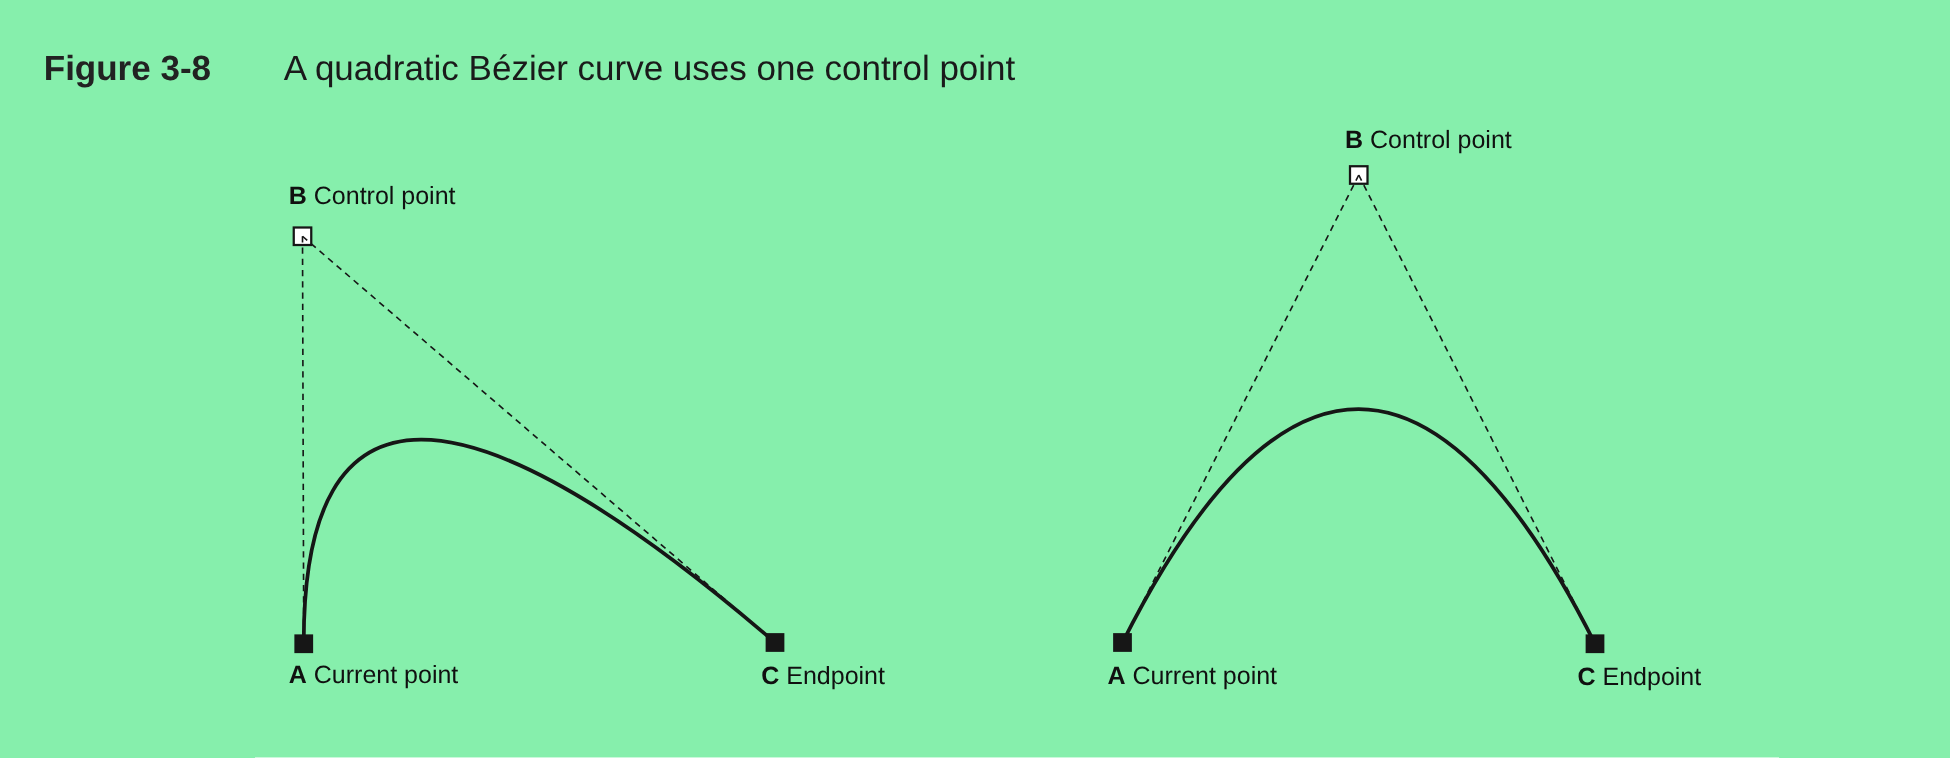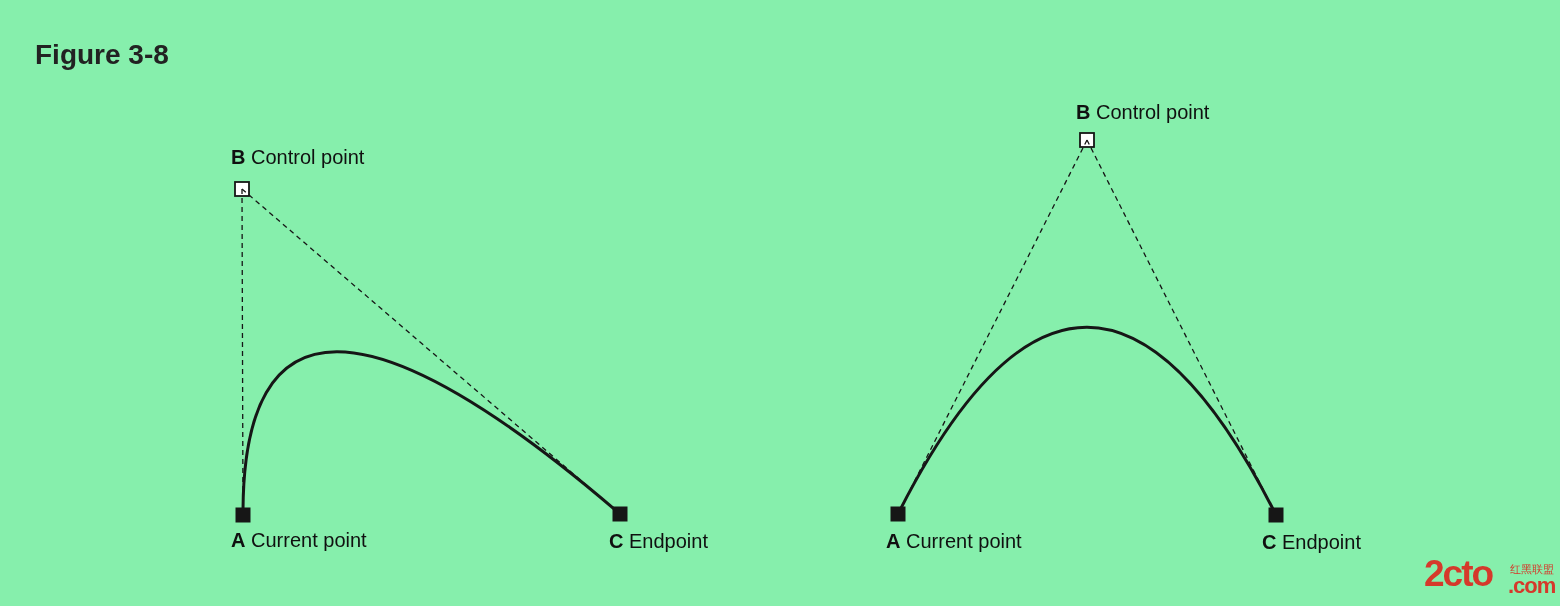--- a/index.html
+++ b/index.html
@@ -94,20 +94,21 @@
     line-height: 22px;
     letter-spacing: -1px;
   }
 </style>
 </head>
 <body>
 
 <div class="page">
 
   <div class="figure-label">Figure 3-8</div>
+  <div class="figure-title">A quadratic Bézier curve uses one control point</div>
 
   <svg class="canvas" viewBox="0 0 1560 606" xmlns="http://www.w3.org/2000/svg">
       <rect x="235" y="182" width="14" height="14" fill="#ffffff" stroke="#161616" stroke-width="1.8"></rect>
       <line x1="242" y1="189" x2="243" y2="515" stroke="#161616" stroke-width="1.3" stroke-dasharray="5 4"></line>
       <line x1="242" y1="189" x2="620" y2="514" stroke="#161616" stroke-width="1.3" stroke-dasharray="5 4"></line>
       <path d="M 243 515 Q 242 189 620 514" fill="none" stroke="#161616" stroke-width="3" stroke-linecap="round"></path>
       <rect x="235.5" y="507.5" width="15" height="15" fill="#161616"></rect>
       <rect x="612.5" y="506.5" width="15" height="15" fill="#161616"></rect>
       <rect x="1080" y="133" width="14" height="14" fill="#ffffff" stroke="#161616" stroke-width="1.8"></rect>
       <line x1="1087" y1="140" x2="898" y2="514" stroke="#161616" stroke-width="1.3" stroke-dasharray="5 4"></line>
@@ -136,19 +137,14 @@
   </div>
   <div class="pt-label lbl-right-a">
     <span class="letter">A</span>
     <span>Current point</span>
   </div>
   <div class="pt-label lbl-right-c">
     <span class="letter">C</span>
     <span>Endpoint</span>
   </div>
 
-  <div class="watermark">
-    <span class="wm-brand" style="color: rgb(213, 57, 43);">2cto</span>
-    <span class="wm-tagline" style="color: rgb(213, 57, 43);">红黑联盟</span>
-    <span class="wm-tld" style="color: rgb(213, 57, 43);">.com</span>
-  </div>
 
 </div>
 
 </body></html>

